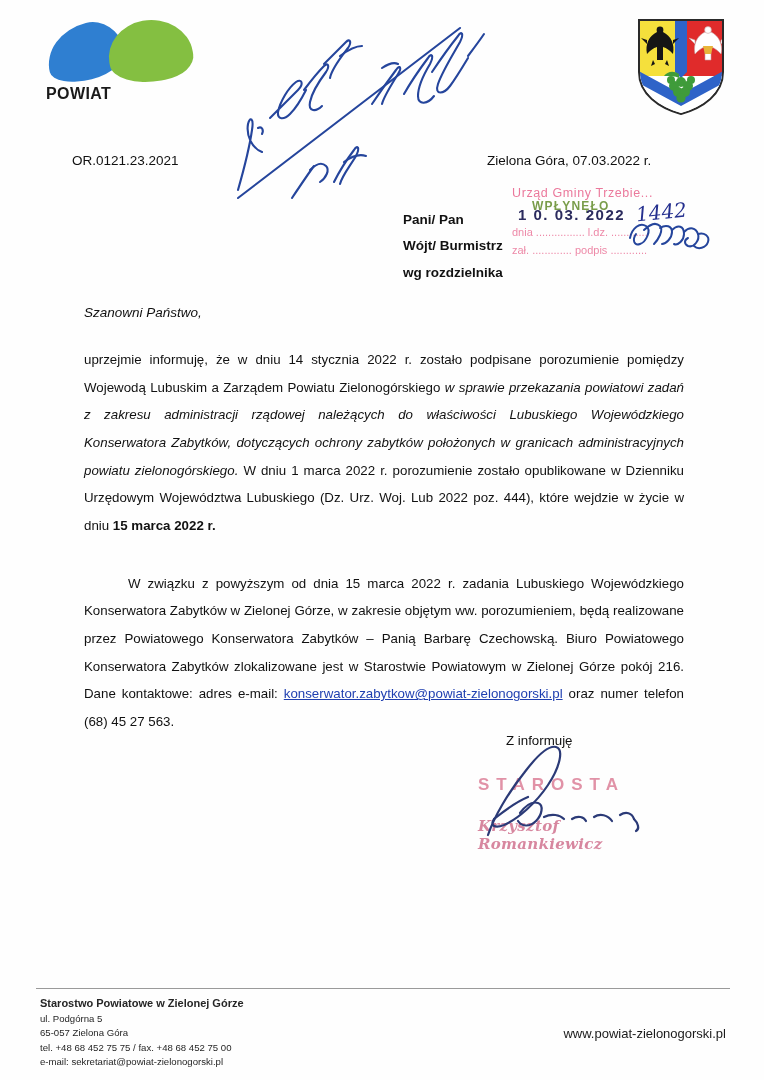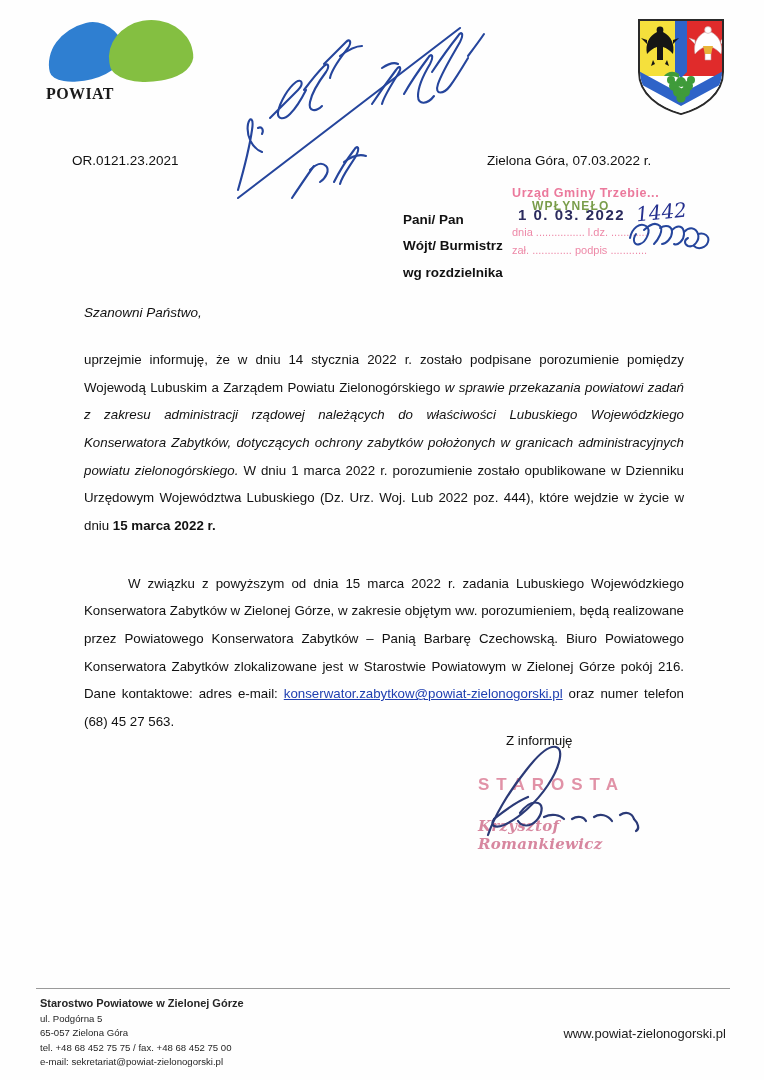--- a/index.html
+++ b/index.html
@@ -7,21 +7,21 @@
     width:764px;height:1080px;
     background:#ffffff;
     font-family:"Liberation Sans", sans-serif;
     color:#111;
     position:relative;
     overflow:hidden;
   }
   .page{position:absolute;inset:0;background:#fefefe;}
 
   
-  .header{position:absolute;top:0;left:0;right:0;height:140px;font-family:Liberation Serif, serif;}
+  .header{position:absolute;top:0;left:0;right:0;height:140px;}
 
   .logo{position:absolute;left:46px;top:20px;width:200px;}
   .logo-mark{position:relative;width:140px;height:62px;}
   .leaf{position:absolute;border-radius:50% 50% 50% 50%/60% 60% 40% 40%;}
   .leaf-blue{
     left:0;top:4px;width:78px;height:56px;
     background:#2f7fd1;
     border-radius:60% 40% 50% 50% / 70% 60% 40% 30%;
     transform:rotate(-14deg);
   }
@@ -52,21 +52,21 @@
 
   
   .addressee{position:absolute;left:403px;top:207px;font-size:13.5px;font-weight:bold;line-height:1.95;}
 
   
   .stamp-office{
     position:absolute;left:508px;top:186px;width:205px;height:72px;
     color:#e0527a;pointer-events:none;
   }
   .stamp-office .so-title{
-    position:absolute;left:4px;top:0;font-size:12.5px;font-weight:bold;
+    position:absolute;left:4px;top:0;font-size:12.5px;font-weight:normal;
     letter-spacing:.6px;color:#e8628b;opacity:.85;white-space:nowrap;
   }
   .stamp-office .so-sub{
     position:absolute;left:24px;top:13px;font-size:12px;font-weight:bold;
     letter-spacing:1.2px;color:#4d7c0f;opacity:.75;white-space:nowrap;
   }
   .stamp-office .so-date{
     position:absolute;left:10px;top:20px;font-size:15px;font-weight:bold;
     letter-spacing:1.5px;color:#2b2b5e;white-space:nowrap;
   }

